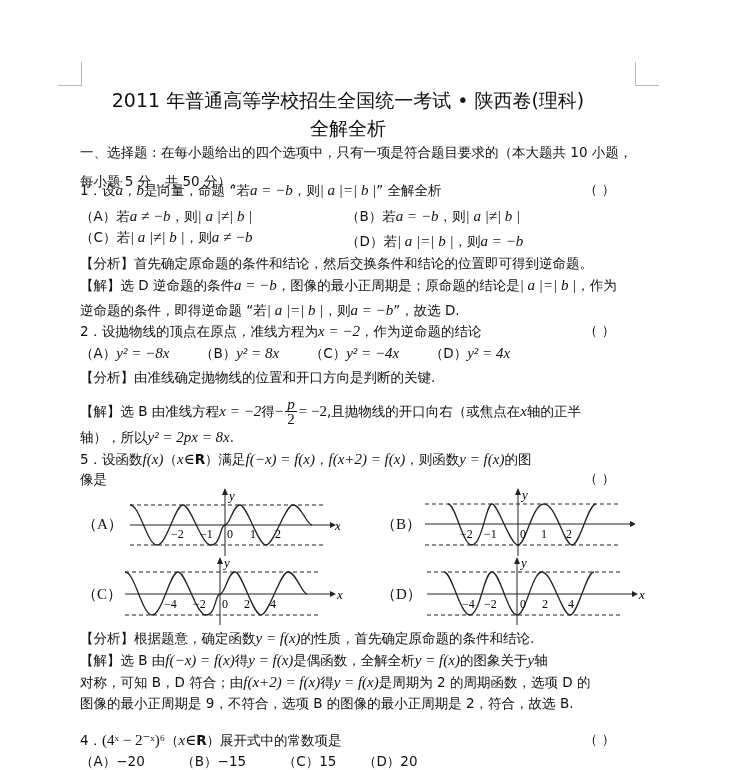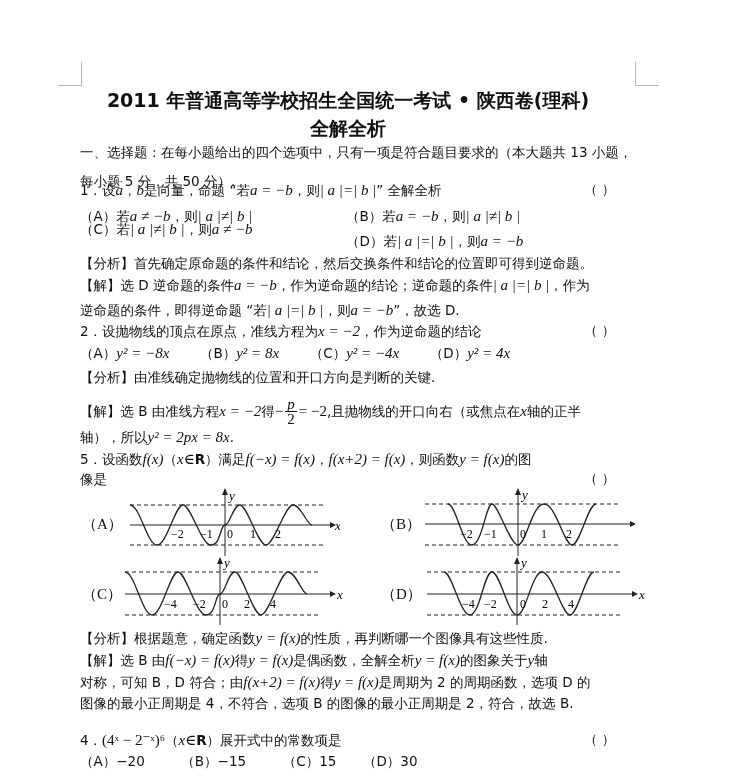--- a/index.html
+++ b/index.html
@@ -1,21 +1,21 @@
 <!DOCTYPE html>
 <html><head>
 <meta charset="utf-8">
 <style>
   html, body { margin:0; padding:0; background:#ffffff; }
   body { width:752px; height:770px; position:relative; overflow:hidden;
          font-family:"DejaVu Sans", "Liberation Sans", sans-serif; color:#111; }
   .corner { position:absolute; border-color:#b8b8b8; border-style:solid; border-width:0; }
   .corner.tl { left:58px; top:62px; width:23px; height:23px; border-right-width:1px; border-bottom-width:1px; }
   .corner.tr { left:635px; top:62px; width:23px; height:23px; border-left-width:1px; border-bottom-width:1px; }
-  .title { position:absolute; left:0; width:696px; text-align:center; font-weight:bold; font-size:19px; letter-spacing:0px; }
+  .title { position:absolute; left:0; width:696px; text-align:center; font-weight:normal; font-size:19px; letter-spacing:0px; }
   .t1 { top:88px; }
   .t2 { top:116px; }
   .line { position:absolute; left:80px; font-size:13.5px; white-space:nowrap; line-height:18px; }
   .m { font-family:"Liberation Serif", "DejaVu Serif", serif; font-style:italic; font-size:15px; }
   .mr { font-family:"Liberation Serif", "DejaVu Serif", serif; font-size:15px; }
   .vec { position:relative; display:inline-block; }
   .vec::before { content:"\2192"; position:absolute; top:-9px; left:0; font-size:8px; font-style:normal; }
   .paren { position:absolute; font-size:13.5px; }
   .b { font-weight:bold; }
   .frac { display:inline-block; vertical-align:middle; text-align:center; line-height:14px; margin:0 2px; }
@@ -26,44 +26,44 @@
 </style>
 </head>
 <body>
 
 <div class="corner tl"></div>
 <div class="corner tr"></div>
 
 <div class="title t1">2011 年普通高等学校招生全国统一考试 • 陕西卷(理科)</div>
 <div class="title t2">全解全析</div>
 
-<div class="line" style="top:143px">一、选择题：在每小题给出的四个选项中，只有一项是符合题目要求的（本大题共 13 小题，</div>
+<div class="line" style="top:143px">一、选择题：在每小题给出的四个选项中，只有一项是符合题目要求的（本大题共 10 小题，</div>
 <div class="line" style="top:172px">每小题 5 分，共 50 分）.</div>
 
 <div class="line" style="top:181px">
   <span>1．设</span><span class="m vec">a</span><span>，</span><span class="m vec">b</span><span>是向量，命题 “若</span><span class="m">a = −b</span><span>，则</span><span class="m">| a |=| b |</span><span>” 全解全析</span>
 </div>
 <div class="paren" style="left:584px;top:181px">（    ）</div>
 
 <div class="line" style="top:207px">
   <span>（A）</span><span>若</span><span class="m">a ≠ −b</span><span>，则</span><span class="m">| a |≠| b |</span>
 </div>
 <div class="line" style="top:207px;left:346px">
   <span>（B）</span><span>若</span><span class="m">a = −b</span><span>，则</span><span class="m">| a |≠| b |</span>
 </div>
-<div class="line" style="top:220px">
+<div class="line" style="top:228px">
   <span>（C）</span><span>若</span><span class="m">| a |≠| b |</span><span>，则</span><span class="m">a ≠ −b</span>
 </div>
 <div class="line" style="top:232px;left:346px">
   <span>（D）</span><span>若</span><span class="m">| a |=| b |</span><span>，则</span><span class="m">a = −b</span>
 </div>
 
 <div class="line" style="top:254px">【分析】首先确定原命题的条件和结论，然后交换条件和结论的位置即可得到逆命题。</div>
 <div class="line" style="top:276px">
-  <span>【解】选 D   逆命题的条件</span><span class="m">a = −b</span><span>，作为逆命题的结论；逆命题的条件</span><span class="m">| a |=| b |</span><span>，作为</span>
+  <span>【解】选 D   逆命题的条件</span><span class="m">a = −b</span><span>，图像的最小正周期是；原命题的结论是</span><span class="m">| a |=| b |</span><span>，作为</span>
 </div>
 <div class="line" style="top:301px">
   <span>逆命题的条件，即得逆命题 “若</span><span class="m">| a |=| b |</span><span>，则</span><span class="m">a = −b</span><span>”，故选 D.</span>
 </div>
 
 <div class="line" style="top:322px">
   <span>2．设抛物线的顶点在原点，准线方程为</span><span class="m">x = −2</span><span>，作为逆命题的结论</span>
 </div>
 <div class="paren" style="left:584px;top:322px">（    ）</div>
 
@@ -157,35 +157,35 @@
   <text x="99" y="10" font-family="Liberation Serif, serif" font-style="italic" font-size="13">y</text>
   <text x="217" y="42" font-family="Liberation Serif, serif" font-style="italic" font-size="13">x</text>
   <text x="40" y="51" font-family="Liberation Serif, serif" font-size="12">−4</text>
   <text x="62" y="51" font-family="Liberation Serif, serif" font-size="12">−2</text>
   <text x="98" y="51" font-family="Liberation Serif, serif" font-size="12">0</text>
   <text x="120" y="51" font-family="Liberation Serif, serif" font-size="12">2</text>
   <text x="146" y="51" font-family="Liberation Serif, serif" font-size="12">4</text>
 </svg>
 
 <div class="line" style="top:629px">
-  <span>【分析】根据题意，确定函数</span><span class="m">y = f(x)</span><span>的性质，再判断哪一个图像具有这些性质.</span>
+  <span>【分析】根据题意，确定函数</span><span class="m">y = f(x)</span><span>的性质，首先确定原命题的条件和结论.</span>
 </div>
 <div class="line" style="top:651px">
   <span>【解】选 B   由</span><span class="m">f(−x) = f(x)</span><span>得</span><span class="m">y = f(x)</span><span>是偶函数，全解全析</span><span class="m">y = f(x)</span><span>的图象关于</span><span class="m">y</span><span>轴</span>
 </div>
 <div class="line" style="top:673px">
   <span>对称，可知 B，D 符合；由</span><span class="m">f(x+2) = f(x)</span><span>得</span><span class="m">y = f(x)</span><span>是周期为 2 的周期函数，选项 D 的</span>
 </div>
-<div class="line" style="top:694px">图像的最小正周期是 4，不符合，选项 B 的图像的最小正周期是 2，符合，故选 B.</div>
+<div class="line" style="top:694px">图像的最小正周期是 9，不符合，选项 B 的图像的最小正周期是 2，符合，故选 B.</div>
 
 <div class="line" style="top:731px">
   <span>4．</span><span class="mr">(4ˣ − 2⁻ˣ)⁶</span><span>（</span><span class="m">x∈</span><span class="b">R</span><span>）展开式中的常数项是</span>
 </div>
 <div class="paren" style="left:584px;top:731px">（    ）</div>
 <div class="line" style="top:752px">
   <span><span>（A）</span><span>−20</span></span>
   <span style="display:inline-block;width:28px"></span>
   <span><span>（B）</span><span>−15</span></span>
   <span style="display:inline-block;width:28px"></span>
   <span><span>（C）</span><span>15</span></span>
   <span style="display:inline-block;width:18px"></span>
-  <span><span>（D）</span><span>30</span></span>
+  <span><span>（D）</span><span>20</span></span>
 </div>
 
 </body></html>

